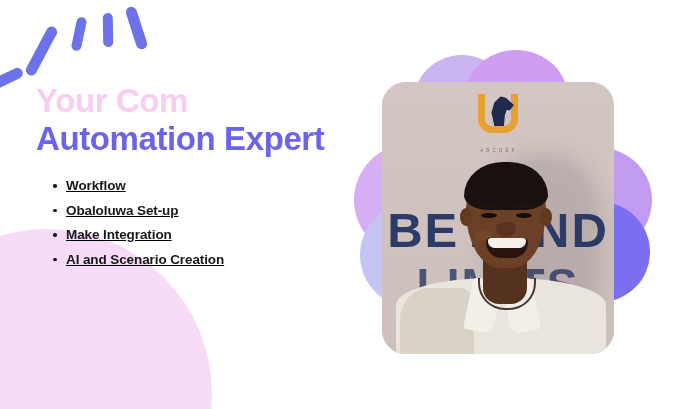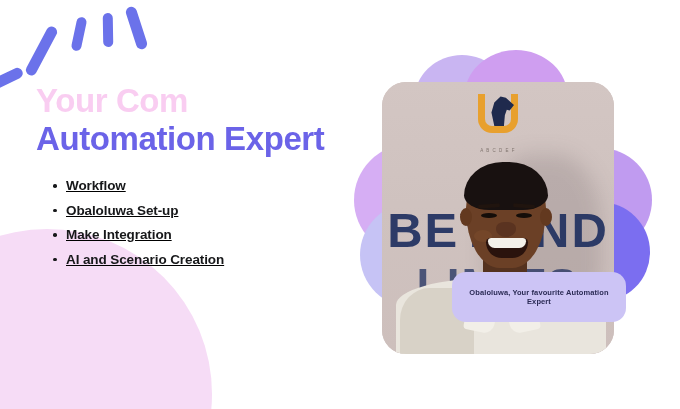--- a/index.html
+++ b/index.html
@@ -400,17 +400,14 @@
         <div class="p-eye-r"></div>
         <div class="p-cheek"></div>
         <div class="p-nose"></div>
         <div class="p-mouth">
             <div class="p-teeth"></div>
           </div>
       </div>
     </div>
   </div>
 
-  <div class="badge">
-    <span>Obaloluwa, Your favourite Automation Expert</span>
-  </div>
 
 </div>
 
 </body></html>

